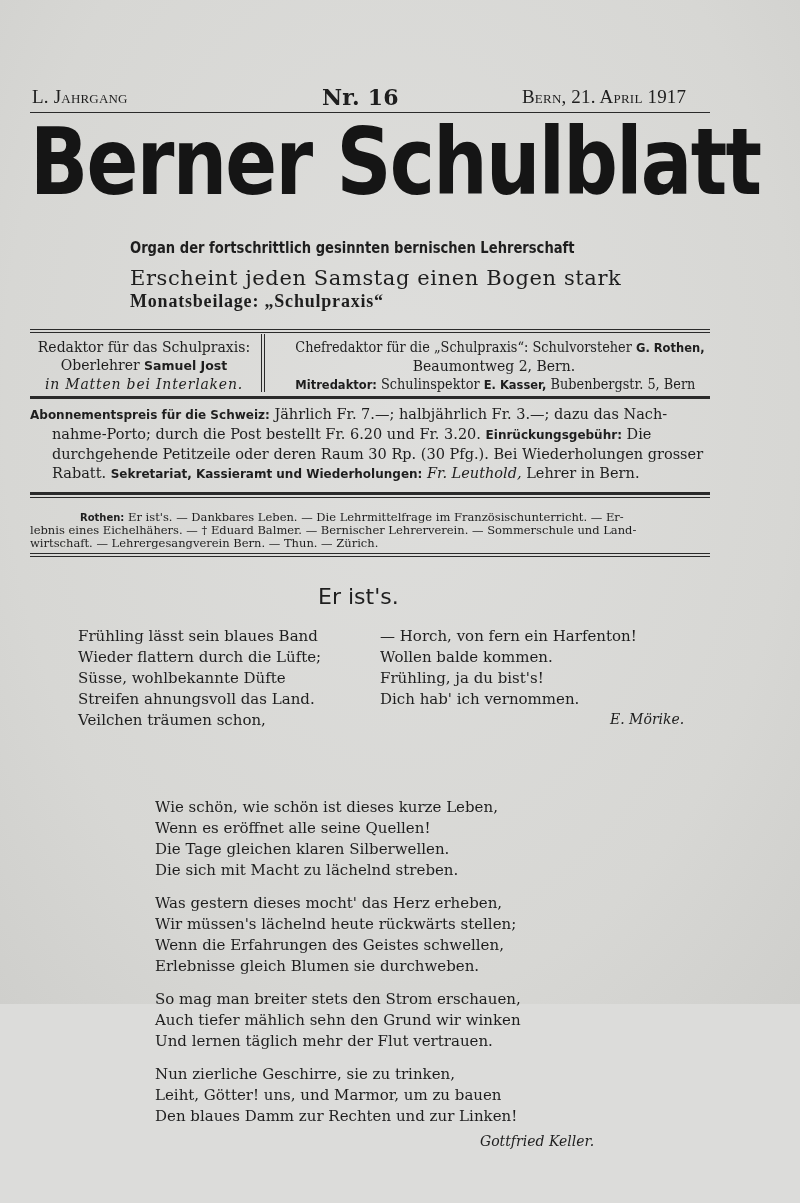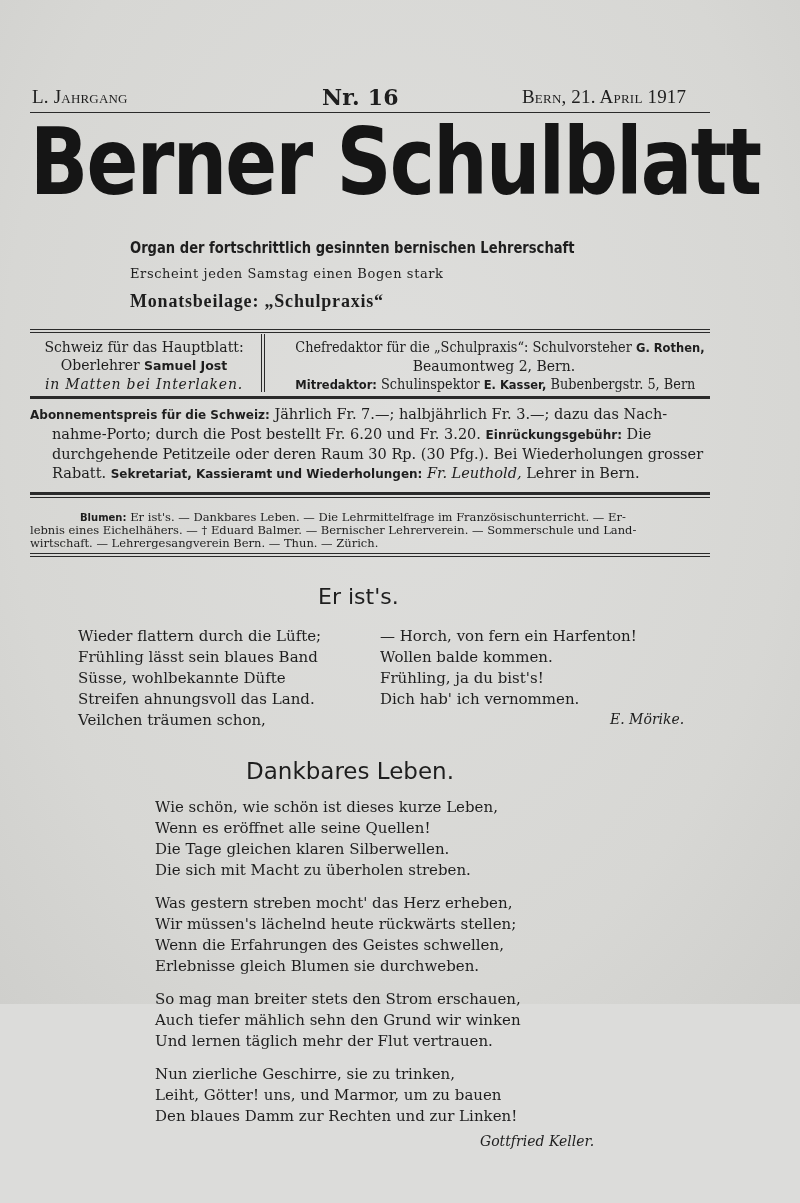--- a/index.html
+++ b/index.html
@@ -27,21 +27,21 @@
   .title {
     left: 30px; top: 113px; width: 680px;
     font-family: "DejaVu Sans", sans-serif; font-weight: bold;
     font-size: 92px; line-height: 100px;
     letter-spacing: -2px;
     transform: scaleX(0.83); transform-origin: left top;
     white-space: nowrap; color: #151515;
   }
 
   .sub1 { left: 130px; top: 238px; font-family: "DejaVu Sans", sans-serif; font-weight: bold; font-size: 16px; transform: scaleX(0.82); transform-origin: left top; white-space: nowrap; }
-  .sub2 { left: 130px; top: 266px; font-family: "DejaVu Serif", serif; font-size: 13px; letter-spacing: 0.6px; white-space: nowrap; }
+  .sub2 { left: 130px; top: 266px; font-family: "DejaVu Serif", serif; font-size: 21px; letter-spacing: 0.6px; white-space: nowrap; }
   .sub3 { left: 130px; top: 291px; font-family: Liberation Serif, serif; font-weight: bold; font-size: 18px; letter-spacing: 0.8px; white-space: nowrap; }
 
   .ed { font-size: 14px; font-family: "DejaVu Serif", serif; white-space: nowrap; line-height: 18px; }
   .ed b { font-family: "DejaVu Sans", sans-serif; font-weight: bold; font-size: 12.5px; }
   .ed-left { left: 30px; top: 338px; width: 228px; text-align: center; }
   .ed-right { left: 278px; top: 338px; width: 432px; text-align: center; }
   .ed-right .l1, .ed-right .l3 { transform: scaleX(0.92); transform-origin: center; }
 
   .abo { left: 30px; top: 405px; width: 680px; font-size: 14.5px; line-height: 19px; font-family: "DejaVu Serif", serif; text-align: justify; }
   .abo b { font-family: "DejaVu Sans", sans-serif; font-size: 12px; font-weight: bold; }
@@ -73,21 +73,21 @@
   <div class="abs sub1">Organ der fortschrittlich gesinnten bernischen Lehrerschaft</div>
   <div class="abs sub2">Erscheint jeden Samstag einen Bogen stark</div>
   <div class="abs sub3">Monatsbeilage: „Schulpraxis“</div>
 
   <div class="abs rule" style="left:30px;top:329px;width:680px;height:1px;"></div>
   <div class="abs rule" style="left:30px;top:332px;width:680px;height:1px;"></div>
   <div class="abs rule" style="left:261px;top:334px;width:1px;height:58px;"></div>
   <div class="abs rule" style="left:264px;top:334px;width:1px;height:58px;"></div>
 
   <div class="abs ed ed-left">
-    <div>Schweiz für das Hauptblatt:</div>
+    <div>Redaktor für das Schulpraxis:</div>
     <div><span>Oberlehrer </span><b>Samuel Jost</b></div>
     <div style="letter-spacing:0.8px;font-style:italic;">in Matten bei Interlaken.</div>
   </div>
 
   <div class="abs ed ed-right">
     <div class="l1"><span>Chefredaktor für die „Schulpraxis“: Schulvorsteher </span><b>G. Rothen,</b></div>
     <div>Beaumontweg 2, Bern.</div>
     <div class="l3"><b>Mitredaktor:</b><span> Schulinspektor </span><b>E. Kasser,</b><span> Bubenbergstr. 5, Bern</span></div>
   </div>
 
@@ -95,52 +95,51 @@
   <div class="abs abo">
     <span class="line"><b>Abonnementspreis für die Schweiz:</b><span> Jährlich Fr. 7.—; halbjährlich Fr. 3.—; dazu das Nach-</span></span>
     <span class="line ind"><span>nahme-Porto; durch die Post bestellt Fr. 6.20 und Fr. 3.20. </span><b>Einrückungsgebühr:</b><span> Die</span></span>
     <span class="line ind">durchgehende Petitzeile oder deren Raum 30 Rp. (30 Pfg.). Bei Wiederholungen grosser</span>
     <span class="line ind"><span>Rabatt. </span><b>Sekretariat, Kassieramt und Wiederholungen:</b> <i>Fr. Leuthold,</i><span> Lehrer in Bern.</span></span>
   </div>
   <div class="abs rule" style="left:30px;top:492px;width:680px;height:3px;"></div>
   <div class="abs rule" style="left:30px;top:497px;width:680px;height:1px;"></div>
 
   <div class="abs inhalt">
-    <span class="line first"><b>Blumen:</b><span> Er ist's. — Dankbares Leben. — Die Lehrmittelfrage im Französischunterricht. — Er-</span></span>
+    <span class="line first"><b>Rothen:</b><span> Er ist's. — Dankbares Leben. — Die Lehrmittelfrage im Französischunterricht. — Er-</span></span>
     <span class="line">lebnis eines Eichelhähers. — † Eduard Balmer. — Bernischer Lehrerverein. — Sommerschule und Land-</span>
     <span class="line">wirtschaft. — Lehrergesangverein Bern. — Thun. — Zürich.</span>
   </div>
   <div class="abs rule" style="left:30px;top:553px;width:680px;height:1px;"></div>
   <div class="abs rule" style="left:30px;top:556px;width:680px;height:1px;"></div>
 
   <div class="abs poem-title" style="left:318px;top:584px;">Er ist's.</div>
   <div class="abs verse" style="left:78px;top:626px;">
+    <div>Frühling lässt sein blaues Band</div>
     <div>Wieder flattern durch die Lüfte;</div>
-    <div>Frühling lässt sein blaues Band</div>
     <div>Süsse, wohlbekannte Düfte</div>
     <div>Streifen ahnungsvoll das Land.</div>
     <div>Veilchen träumen schon,</div>
   </div>
   <div class="abs verse" style="left:380px;top:626px;">
     <div>— Horch, von fern ein Harfenton!</div>
     <div>Wollen balde kommen.</div>
     <div>Frühling, ja du bist's!</div>
     <div>Dich hab' ich vernommen.</div>
   </div>
   <div class="abs author" style="left:610px;top:711px;">E. Mörike.</div>
 
-  <div class="abs poem-title" style="left:246px;top:758px;font-size:23px;">Dankbares Leben.</div>
   <div class="abs verse" style="left:155px;top:797px;">
     <div>Wie schön, wie schön ist dieses kurze Leben,</div>
     <div>Wenn es eröffnet alle seine Quellen!</div>
     <div>Die Tage gleichen klaren Silberwellen.</div>
-    <div>Die sich mit Macht zu überholen streben.</div>
+    <div>Die sich mit Macht zu lächelnd streben.</div>
   </div>
   <div class="abs verse" style="left:155px;top:893px;">
-    <div>Was gestern streben mocht' das Herz erheben,</div>
+    <div>Was gestern dieses mocht' das Herz erheben,</div>
     <div>Wir müssen's lächelnd heute rückwärts stellen;</div>
     <div>Wenn die Erfahrungen des Geistes schwellen,</div>
     <div>Erlebnisse gleich Blumen sie durchweben.</div>
   </div>
   <div class="abs verse" style="left:155px;top:989px;">
     <div>So mag man breiter stets den Strom erschauen,</div>
     <div>Auch tiefer mählich sehn den Grund wir winken</div>
     <div>Und lernen täglich mehr der Flut vertrauen.</div>
   </div>
   <div class="abs verse" style="left:155px;top:1064px;">

